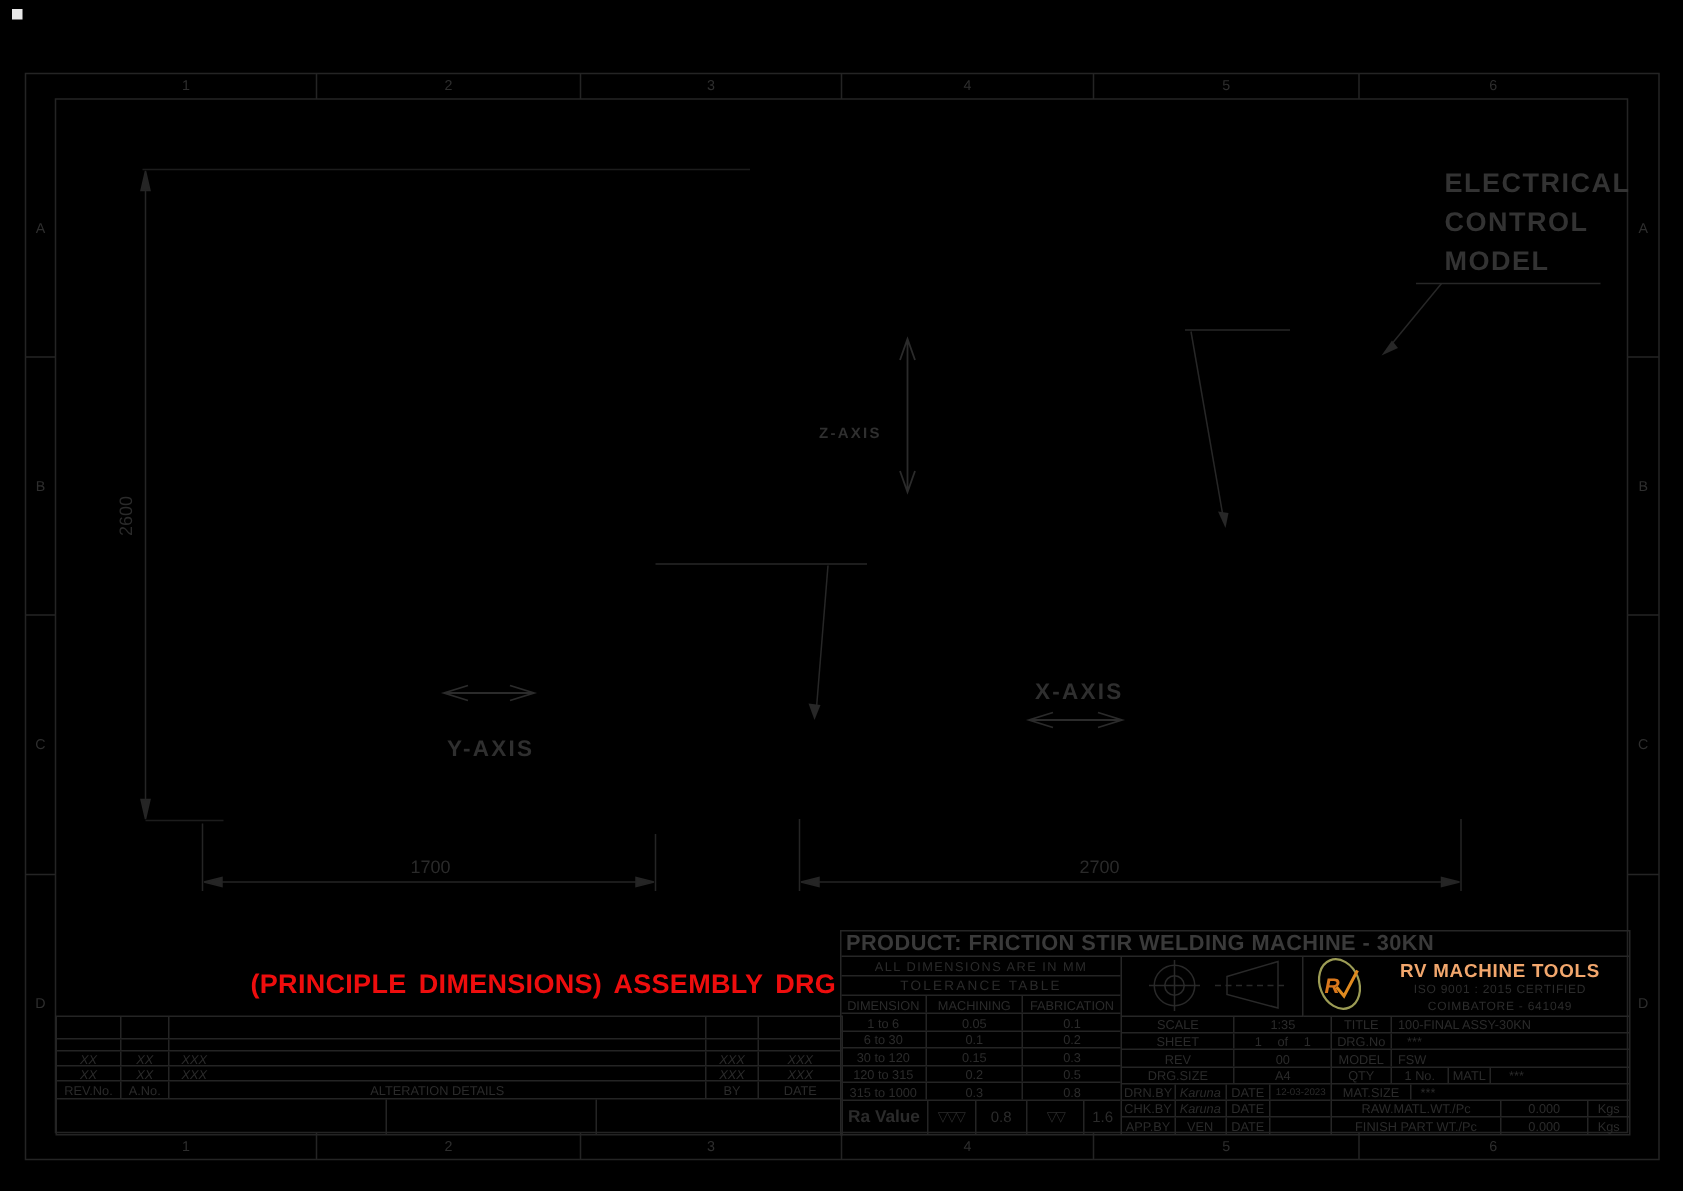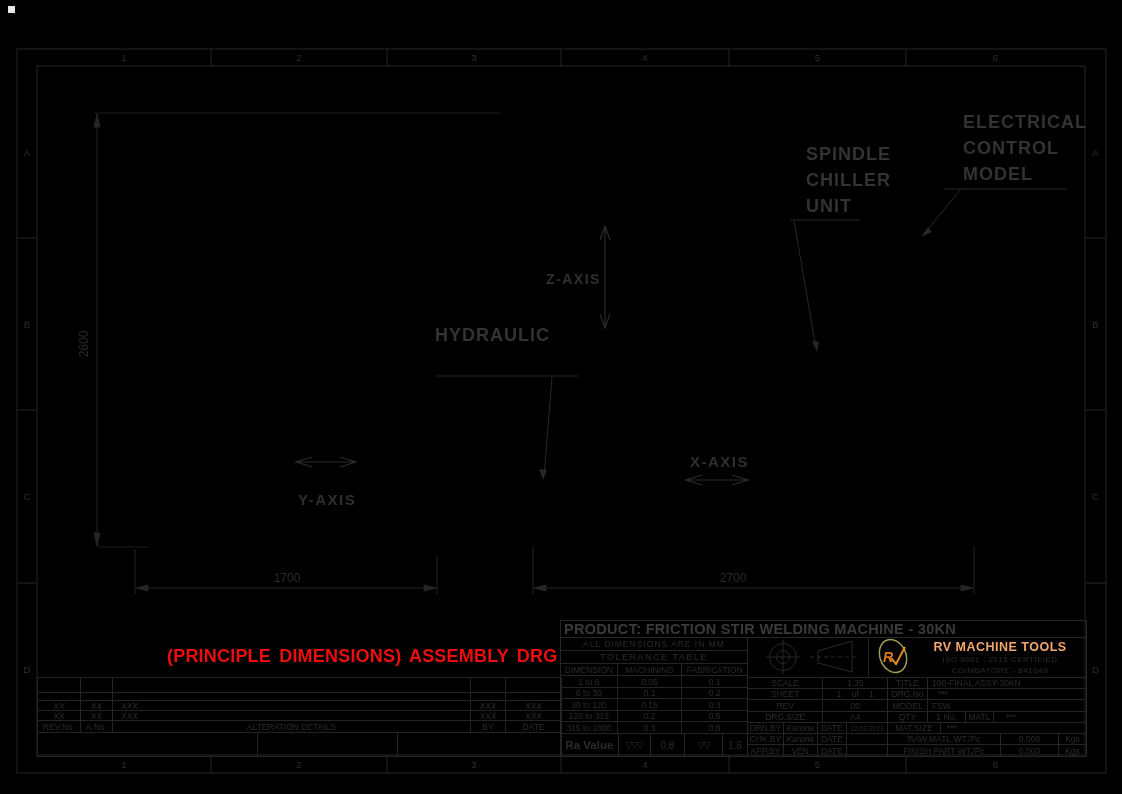--- a/index.html
+++ b/index.html
@@ -161,30 +161,24 @@
   <div class="zone" style="left:1085px;top:66px;width:21px;height:172px">A</div>
   <div class="zone" style="left:1085px;top:238px;width:21px;height:172px">B</div>
   <div class="zone" style="left:1085px;top:410px;width:21px;height:173px">C</div>
   <div class="zone" style="left:1085px;top:583px;width:21px;height:172px">D</div>
 
   <div class="biglabel" style="left:963px;top:109px">
     <div>ELECTRICAL</div>
     <div>CONTROL</div>
     <div>MODEL</div>
   </div>
-  <div class="biglabel" style="left:806px;top:141px">
-    <div>SPINDLE</div>
-    <div>CHILLER</div>
-    <div>UNIT</div>
+  <div class="biglabel" style="left:435px;top:322px;line-height:27px">
   </div>
-  <div class="biglabel" style="left:435px;top:322px;line-height:27px">
-    <div>HYDRAULIC</div>
-  </div>
-
-  <div class="axislabel" style="left:546px;top:271px;font-size:14px">Z-AXIS</div>
+
+  <div class="axislabel" style="left:546px;top:284px;font-size:10px">Z-AXIS</div>
   <div class="axislabel" style="left:298px;top:491px">Y-AXIS</div>
   <div class="axislabel" style="left:690px;top:453px">X-AXIS</div>
 
   <div class="dimnum" style="left:62px;top:337px;width:44px;transform:rotate(-90deg)">2600</div>
   <div class="dimnum" style="left:262px;top:571px;width:50px">1700</div>
   <div class="dimnum" style="left:708px;top:571px;width:50px">2700</div>
 
   <div id="caption">(PRINCIPLE DIMENSIONS) ASSEMBLY  DRG</div>
 
   <div id="alt">

